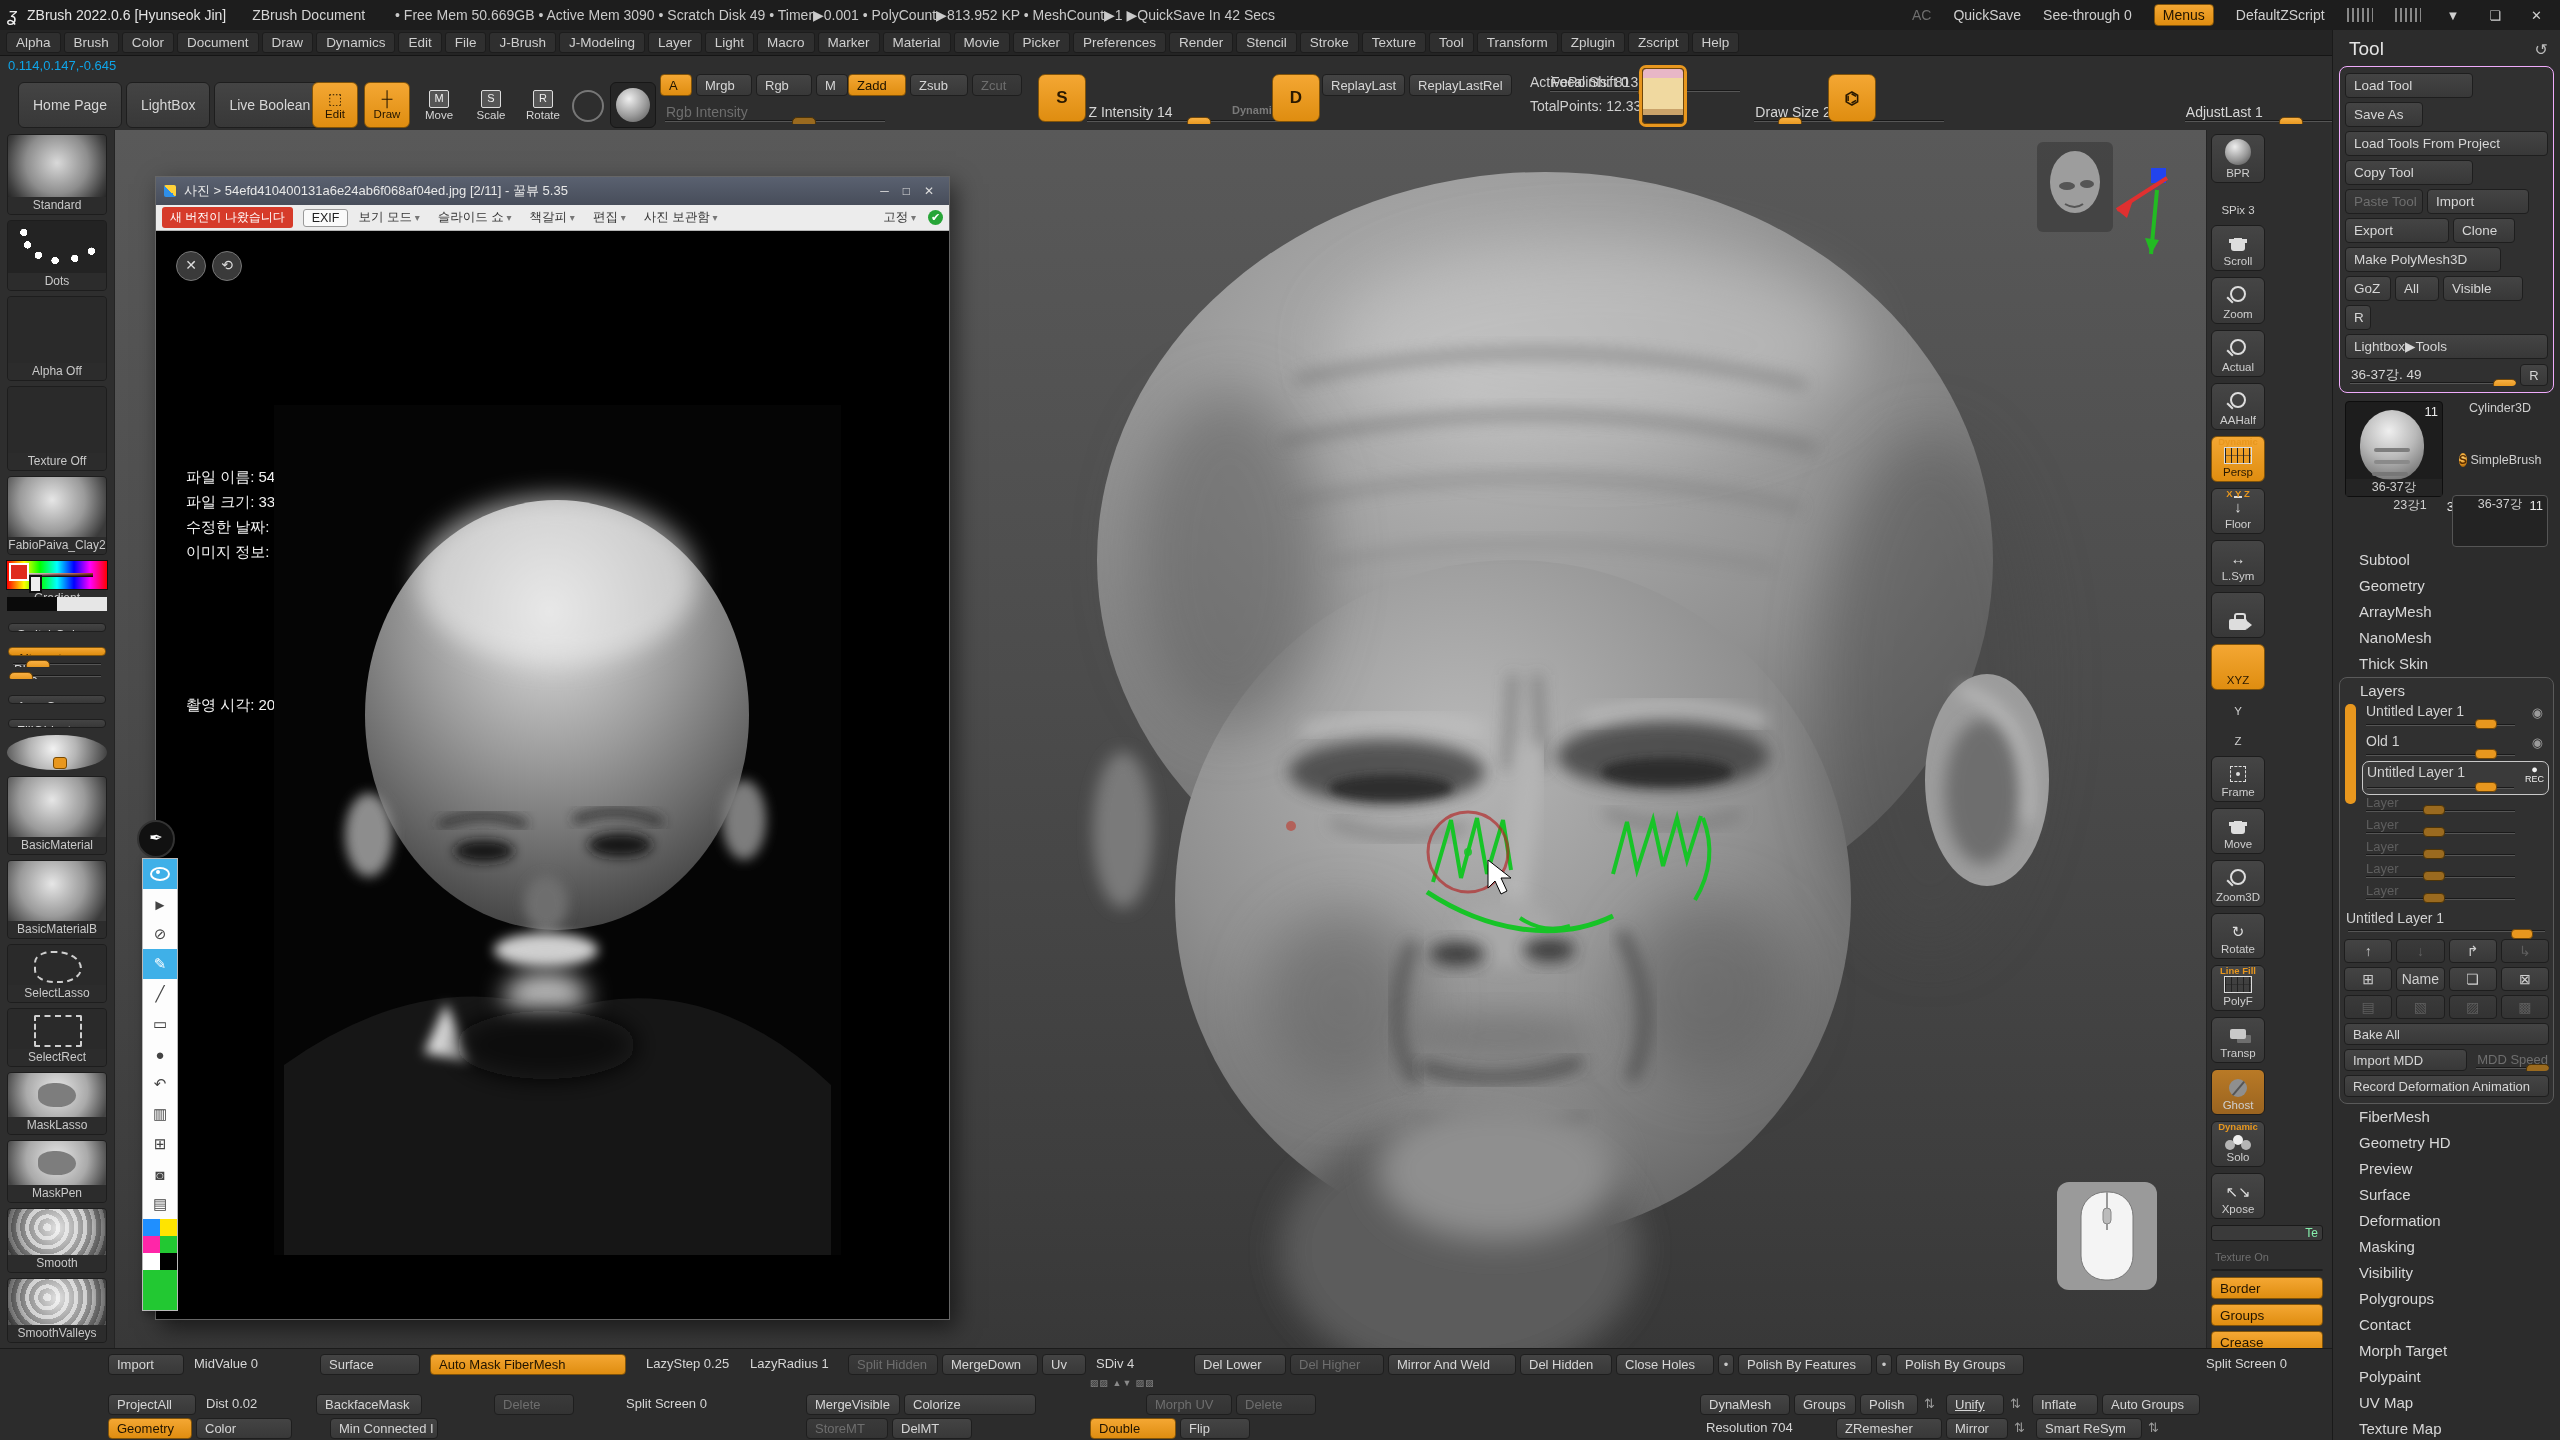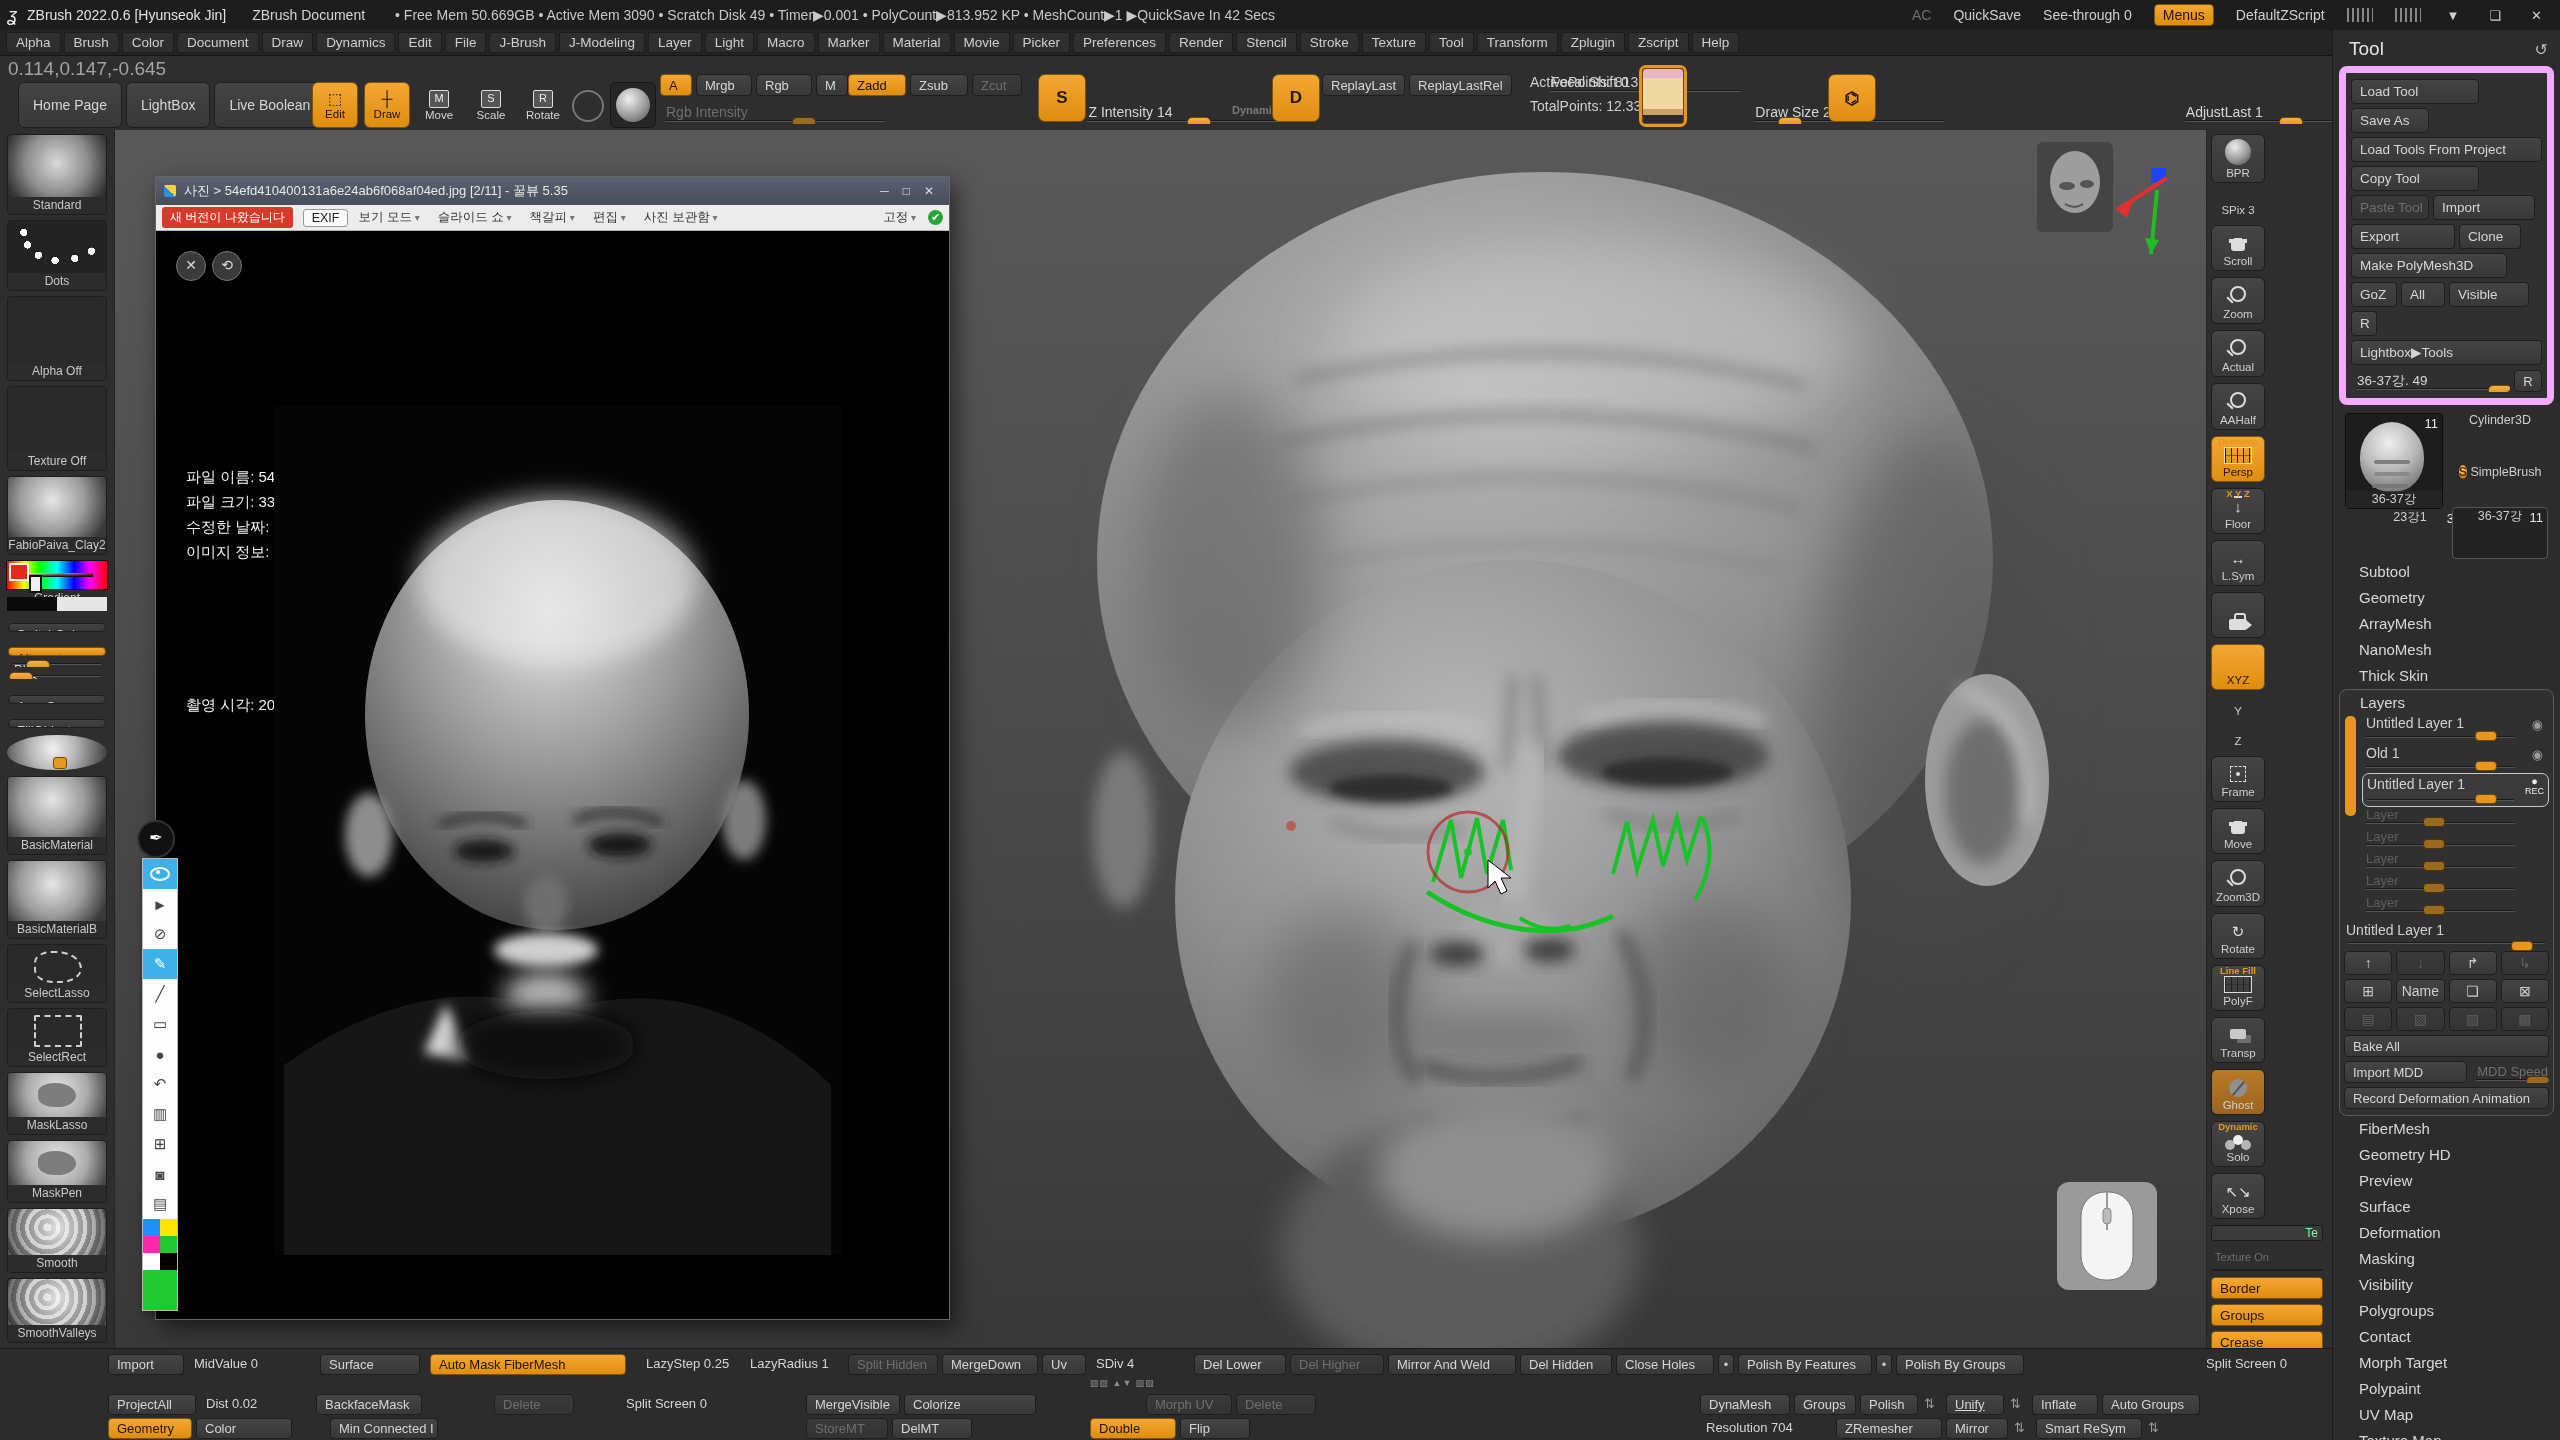--- a/index.html
+++ b/index.html
@@ -38,21 +38,21 @@
     padding:2px 8px;border:1px solid #80530a;}
   .grip{width:26px;height:14px;background:repeating-linear-gradient(90deg,#888 0 2px,transparent 2px 5px);}
   .wbtn{color:#cfcfcf;font-size:13px;padding:0 4px;}
   
   #menubar{left:0;top:30px;width:2560px;height:26px;background:#242424;display:flex;
     align-items:center;padding-left:6px;gap:3px;border-bottom:1px solid #151515;box-sizing:border-box;}
   .menu-item{padding:2px 9px;background:#2f2f2f;border:1px solid #1c1c1c;border-radius:3px;
     font-size:13.5px;color:#cfcfcf;}
   
   #toolbar{left:0;top:56px;width:2560px;height:74px;background:#2e2e2e;border-bottom:1px solid #191919;}
-  #coords{left:8px;top:2px;font-size:19px;color:#a3a3a3;}
+  #coords{left:8px;top:2px;font-size:13px;color:#0ea5e9;}
   .bigbtn{height:46px;line-height:44px;font-size:14px;border-radius:6px;padding:0 14px;}
   .modebtn{width:46px;height:46px;border-radius:6px;text-align:center;padding:0;
     display:inline-flex;flex-direction:column;align-items:center;justify-content:center;gap:1px;}
   .modebtn .mi{font-size:15px;line-height:16px;}
   .modebtn .ml{font-size:11.5px;line-height:12px;}
   .flatmode{background:transparent;border:none;}
   .flatmode .mi{width:18px;height:16px;border:1px solid #ddd;border-radius:2px;background:#555;
     font-size:11px;line-height:15px;color:#eee;}
   .ring-icon{width:28px;height:28px;border:2px solid #777;border-radius:50%;}
   .sphere-chip{width:44px;height:44px;background:#262626;border:1px solid #171717;border-radius:6px;
@@ -180,21 +180,21 @@
   #rs-texbox{width:112px;height:76px;background:#3a3a3a;border:1px solid #1a1a1a;border-radius:3px;
     color:#86efac;font-size:12px;display:flex;align-items:center;justify-content:flex-end;padding-right:4px;box-sizing:border-box;}
   #rs-texon{font-size:11px;color:#6e6e6e;margin:4px 0 6px 4px;}
   #rs-mask{width:112px;height:52px;display:flex;align-items:center;justify-content:center;font-size:13px;}
   .rs-orange{width:112px;height:22px;margin-bottom:5px;line-height:21px;font-size:13.5px;}
   
   #toolpanel{left:2332px;top:30px;width:228px;height:1410px;background:#2c2c2c;border-left:1px solid #1a1a1a;box-sizing:border-box;}
   #tp-head{display:flex;justify-content:space-between;align-items:center;padding:8px 12px 4px 16px;}
   #tp-title{font-size:19px;color:#e4e4e4;}
   #tp-reset{color:#bbb;font-size:16px;}
-  .tp-box{margin:2px 6px 8px;border:7px solid #f0abfc;border-radius:8px;padding:6px 5px;background:#303030;}
+  .tp-box{margin:2px 6px 8px;border:1px solid #f0abfc;border-radius:8px;padding:6px 5px;background:#303030;}
   #tp-btns{display:flex;flex-wrap:wrap;gap:4px;}
   #tp-btns .ctl{height:25px;line-height:24px;font-size:13.5px;}
   #tp-slider-row{display:flex;gap:4px;margin-top:5px;}
   #tp-slider-row .slider{flex:1;height:22px;font-size:13.5px;}
   
   #tp-thumbs{position:relative;height:146px;margin:0 6px;}
   #tp-active{position:absolute;left:6px;top:0;width:96px;height:94px;background:#1d1d1d;border:1px solid #0e0e0e;border-radius:4px;}
   .badge{position:absolute;right:4px;top:2px;color:#e9e9e9;font-size:13px;}
   .thumb-label{position:absolute;left:0;right:0;bottom:0;text-align:center;font-size:12.5px;color:#cfcfcf;background:rgba(40,40,40,.7);}
   .head-img{position:absolute;left:14px;top:8px;width:64px;height:70px;border-radius:50% 50% 46% 46%;

